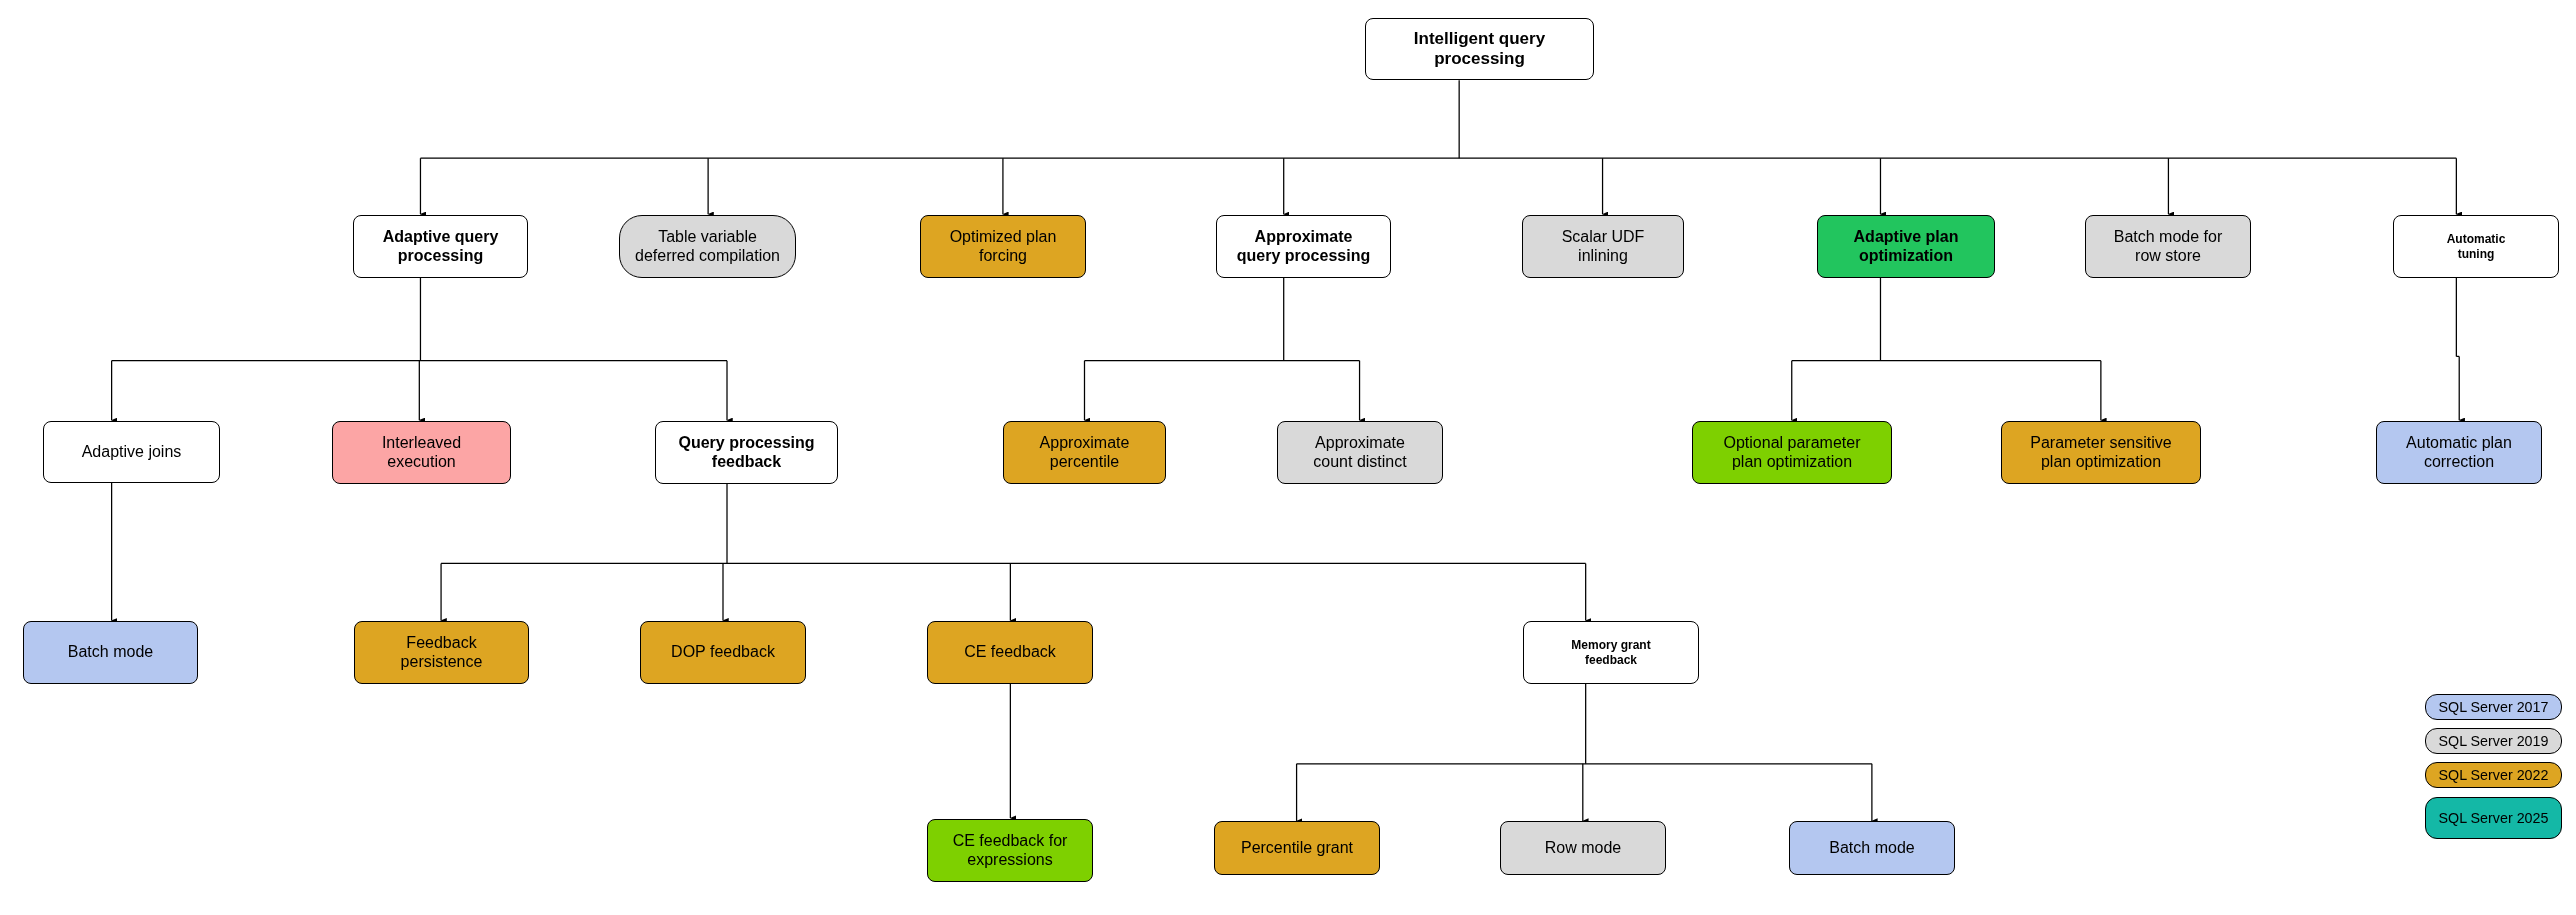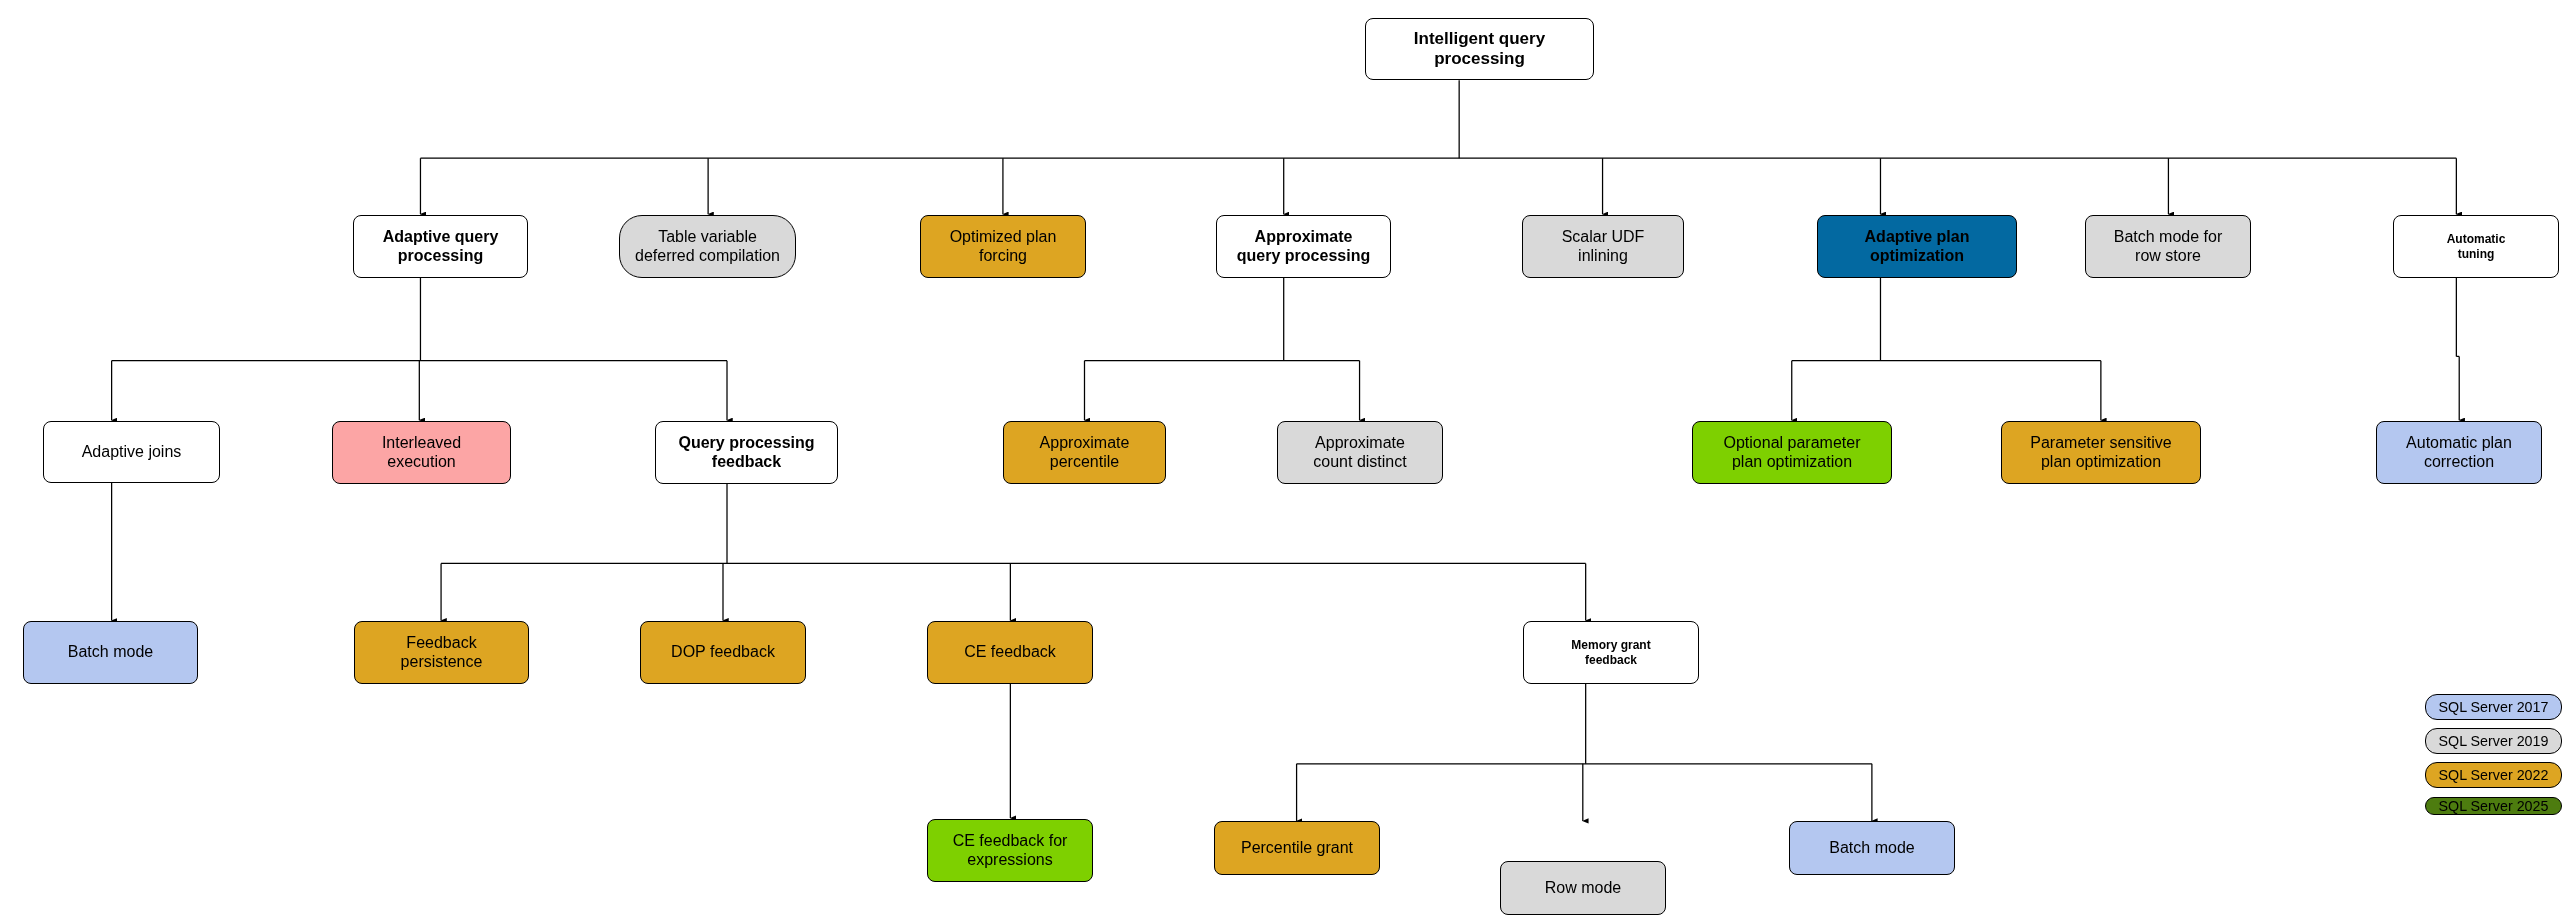--- a/index.html
+++ b/index.html
@@ -93,21 +93,21 @@
       <div class="node root" style="left: 333px; top: 215px; width: 175px; height: 63px; background: rgb(255, 255, 255); font-size: 16px; font-weight: bold;"><span>Adaptive query
 processing</span></div>
       <div class="node" style="left: 619px; top: 215px; width: 177px; height: 63px; background: rgb(217, 217, 217); font-size: 16px; border-radius: 23px;"><span>Table variable
 deferred compilation</span></div>
       <div class="node" style="left: 920px; top: 215px; width: 166px; height: 63px; background: rgb(221, 165, 34); font-size: 16px;"><span>Optimized plan
 forcing</span></div>
       <div class="node root" style="left: 1196px; top: 215px; width: 175px; height: 63px; background: rgb(255, 255, 255); font-size: 16px; font-weight: bold;"><span>Approximate
 query processing</span></div>
       <div class="node" style="left: 1522px; top: 215px; width: 162px; height: 63px; background: rgb(217, 217, 217); font-size: 16px;"><span>Scalar UDF
 inlining</span></div>
-      <div class="node root" style="left: 1797px; top: 215px; width: 200px; height: 63px; background: #0369a1; font-size: 16px; font-weight: bold;"><span>Adaptive plan
+      <div class="node root" style="left: 1797px; top: 215px; width: 178px; height: 63px; background: #22c55e; font-size: 16px; font-weight: bold;"><span>Adaptive plan
 optimization</span></div>
       <div class="node" style="left: 2085px; top: 215px; width: 166px; height: 63px; background: rgb(217, 217, 217); font-size: 16px;"><span>Batch mode for
 row store</span></div>
       <div class="node root" style="left: 2373px; top: 215px; width: 166px; height: 63px; background: rgb(255, 255, 255); font-size: 12px; font-weight: bold;"><span>Automatic
 tuning</span></div>
       <div class="node root" style="left: 23px; top: 421px; width: 177px; height: 62px; background: rgb(255, 255, 255); font-size: 16px; font-weight: normal;"><span>Adaptive joins</span></div>
       <div class="node" style="left: 332px; top: 421px; width: 179px; height: 63px; background: #fca5a5; font-size: 16px;"><span>Interleaved
 execution</span></div>
       <div class="node root" style="left: 635px; top: 421px; width: 183px; height: 63px; background: rgb(255, 255, 255); font-size: 16px; font-weight: bold;"><span>Query processing
 feedback</span></div>
@@ -124,31 +124,31 @@
       <div class="node" style="left: 23px; top: 621px; width: 175px; height: 63px; background: rgb(180, 199, 240); font-size: 16px;"><span>Batch mode</span></div>
       <div class="node" style="left: 354px; top: 621px; width: 175px; height: 63px; background: rgb(221, 165, 34); font-size: 16px;"><span>Feedback
 persistence</span></div>
       <div class="node" style="left: 640px; top: 621px; width: 166px; height: 63px; background: rgb(221, 165, 34); font-size: 16px;"><span>DOP feedback</span></div>
       <div class="node" style="left: 927px; top: 621px; width: 166px; height: 63px; background: rgb(221, 165, 34); font-size: 16px;"><span>CE feedback</span></div>
       <div class="node root" style="left: 1503px; top: 621px; width: 176px; height: 63px; background: rgb(255, 255, 255); font-size: 12px; font-weight: bold;"><span>Memory grant
 feedback</span></div>
       <div class="node" style="left: 927px; top: 819px; width: 166px; height: 63px; background: rgb(126, 208, 0); font-size: 16px;"><span>CE feedback for
 expressions</span></div>
       <div class="node" style="left: 1214px; top: 821px; width: 166px; height: 54px; background: rgb(221, 165, 34); font-size: 16px;"><span>Percentile grant</span></div>
-      <div class="node" style="left: 1500px; top: 821px; width: 166px; height: 54px; background: rgb(217, 217, 217); font-size: 16px; margin-top: 40px;"><span>Row mode</span></div>
+      <div class="node" style="left: 1500px; top: 821px; width: 166px; height: 54px; background: rgb(217, 217, 217); font-size: 16px;"><span>Row mode</span></div>
       <div class="node" style="left: 1789px; top: 821px; width: 166px; height: 54px; background: rgb(180, 199, 240); font-size: 16px;"><span>Batch mode</span></div>
     </div>
   <div id="legend-layer">
       <div class="legend-chip" style="left: 2425px; top: 694px; width: 137px; height: 26px; background: rgb(180, 199, 240);">
         <span>SQL Server 2017</span>
       </div>
       <div class="legend-chip" style="left: 2425px; top: 728px; width: 137px; height: 26px; background: rgb(217, 217, 217);">
         <span>SQL Server 2019</span>
       </div>
       <div class="legend-chip" style="left: 2425px; top: 762px; width: 137px; height: 26px; background: rgb(221, 165, 34);">
         <span>SQL Server 2022</span>
       </div>
-      <div class="legend-chip" style="left: 2425px; top: 797px; width: 137px; height: 18px; background: #4d7c0f;">
+      <div class="legend-chip" style="left: 2425px; top: 797px; width: 137px; height: 42px; background: #14b8a6;">
         <span>SQL Server 2025</span>
       </div>
     </div>
 </div>
 
 
 </body></html>

